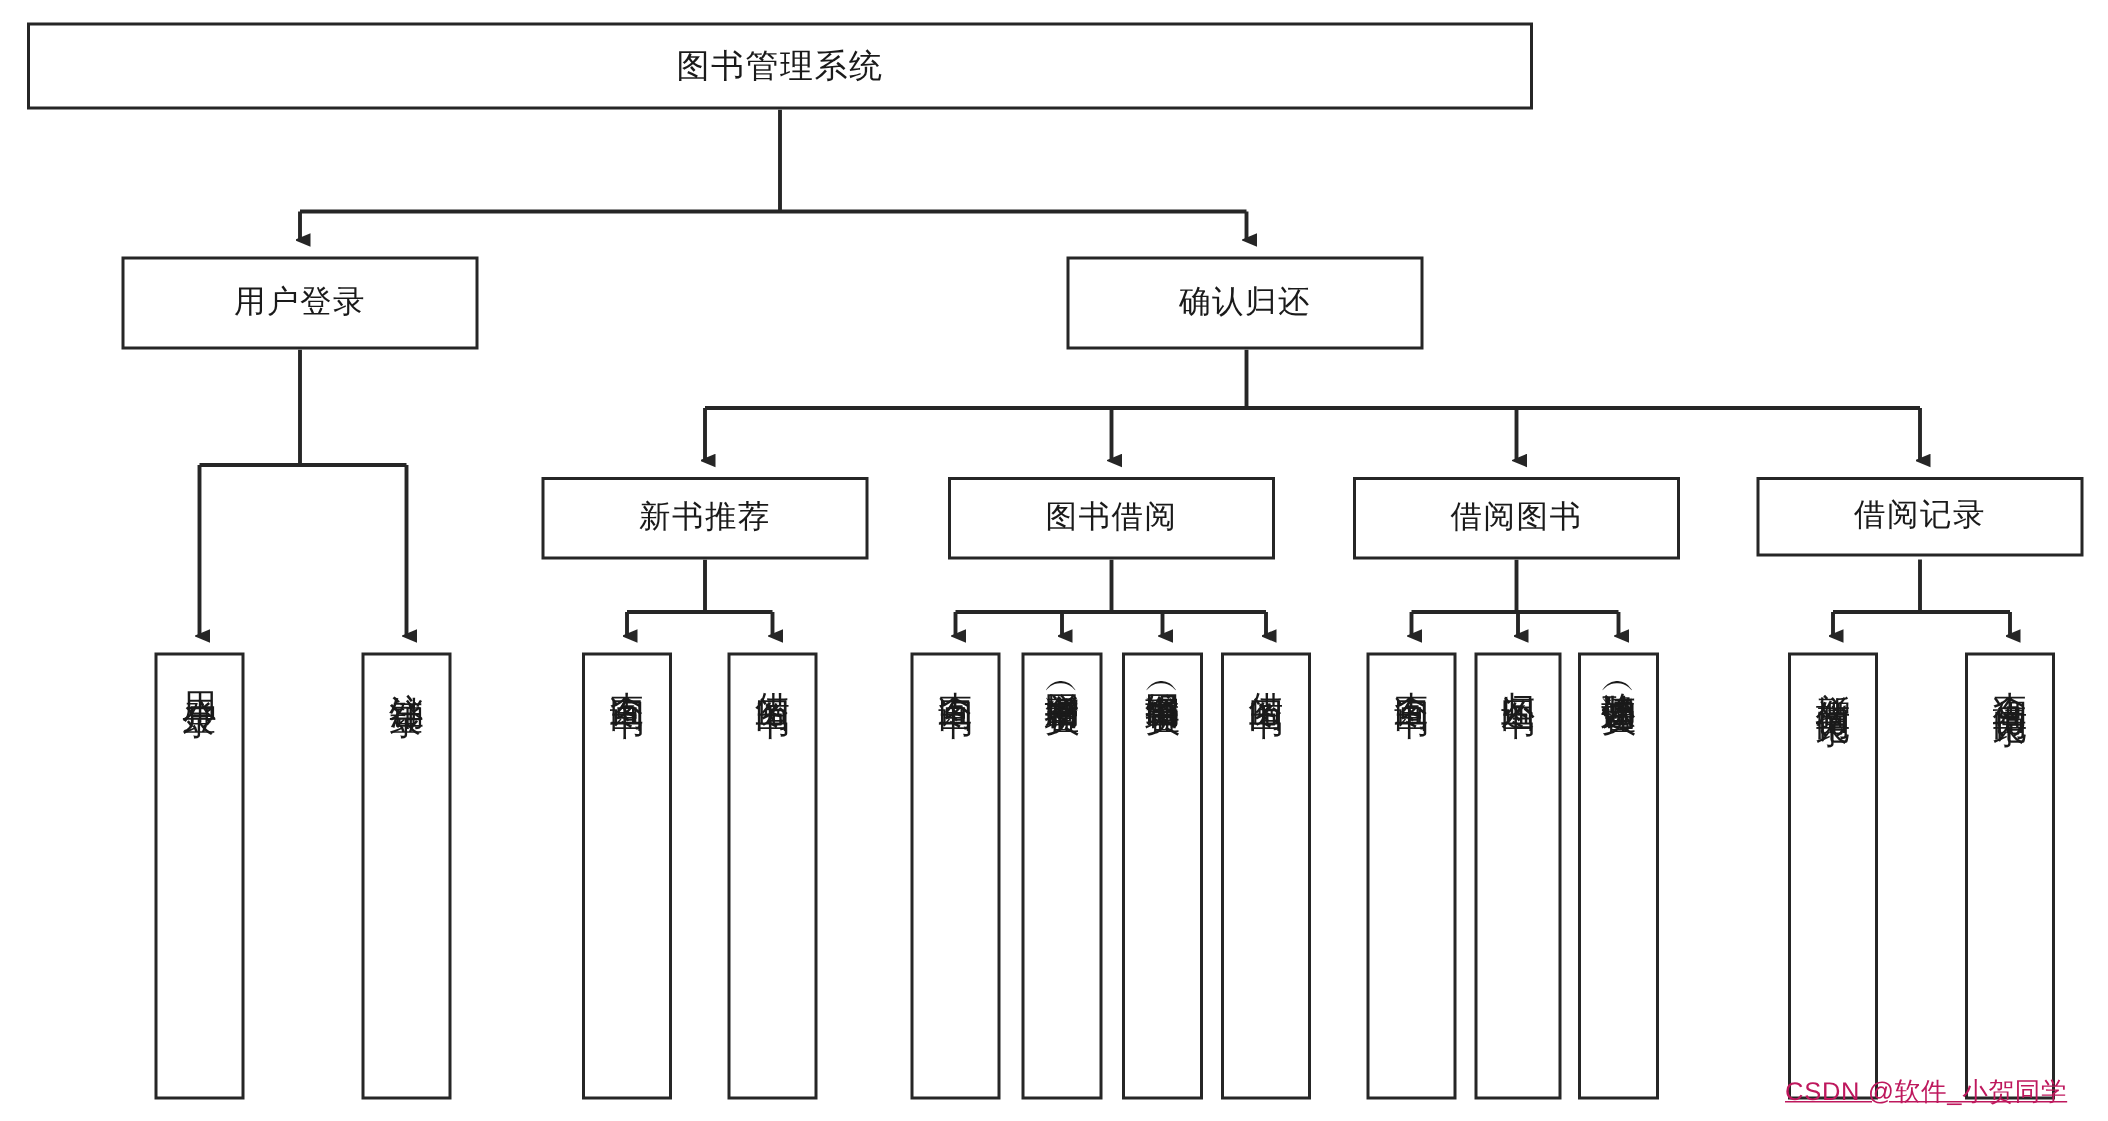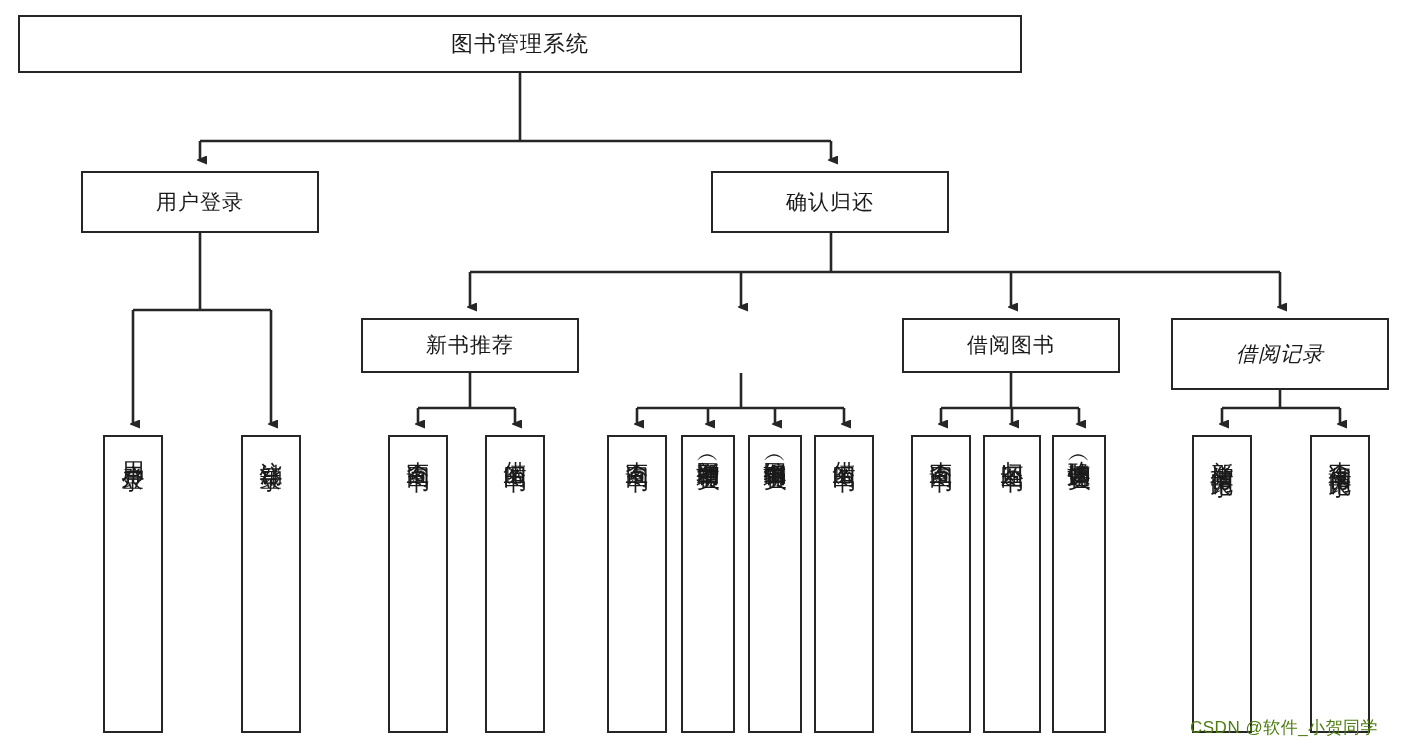--- a/index.html
+++ b/index.html
@@ -65,23 +65,24 @@
   }
   .node.v.tall .lbl {
     font-size: 23px;
     letter-spacing: 1px;
   }
   .watermark {
     position: absolute;
     left: 1190px;
     top: 716px;
     font-size: 17px;
-    color: #4d7c0f;
+    color: #be185d;
     white-space: nowrap;
     letter-spacing: 0.5px;
+    text-decoration: underline;
   }
 </style>
 </head>
 <body>
 
 <div id="canvas">
 
   <svg class="edges" viewBox="0 0 1405 747" xmlns="http://www.w3.org/2000/svg">
     <defs>
       <marker id="arrow" markerWidth="10" markerHeight="10" refX="4.5" refY="7" orient="auto" markerUnits="userSpaceOnUse">
@@ -141,24 +142,27 @@
   <div class="node h" style="left:81px;top:171px;width:238px;height:62px;">
     <span class="lbl">用户登录</span>
   </div>
   <div class="node h" style="left:711px;top:171px;width:238px;height:62px;">
     <span class="lbl">确认归还</span>
   </div>
 
   <div class="node h" style="left:361px;top:318px;width:218px;height:55px;">
     <span class="lbl">新书推荐</span>
   </div>
+  <div class="node h" style="left:632px;top:318px;width:218px;height:55px;">
+    <span class="lbl">图书借阅</span>
+  </div>
   <div class="node h" style="left:902px;top:318px;width:218px;height:55px;">
     <span class="lbl">借阅图书</span>
   </div>
-  <div class="node h" style="left:1171px;top:318px;width:218px;height:72px;font-style:italic;">
+  <div class="node h" style="left:1171px;top:318px;width:218px;height:53px;">
     <span class="lbl">借阅记录</span>
   </div>
 
   <div class="node v" style="left:103px;top:435px;width:60px;height:298px;">
     <span class="lbl">用户登录</span>
   </div>
   <div class="node v" style="left:241px;top:435px;width:60px;height:298px;">
     <span class="lbl">注销登录</span>
   </div>
   <div class="node v" style="left:388px;top:435px;width:60px;height:298px;">

